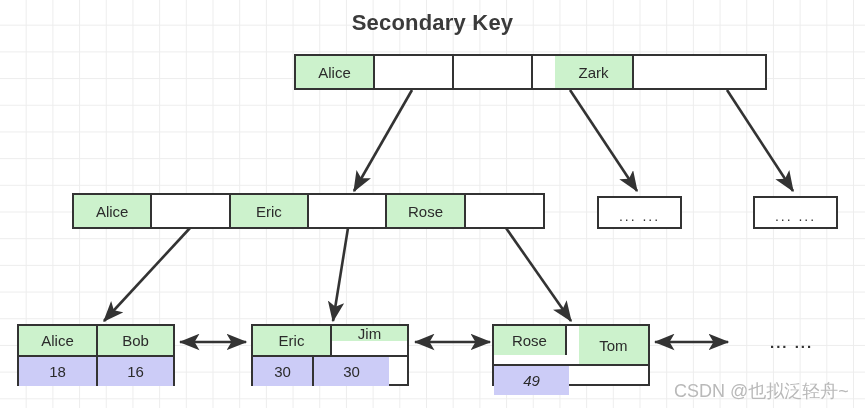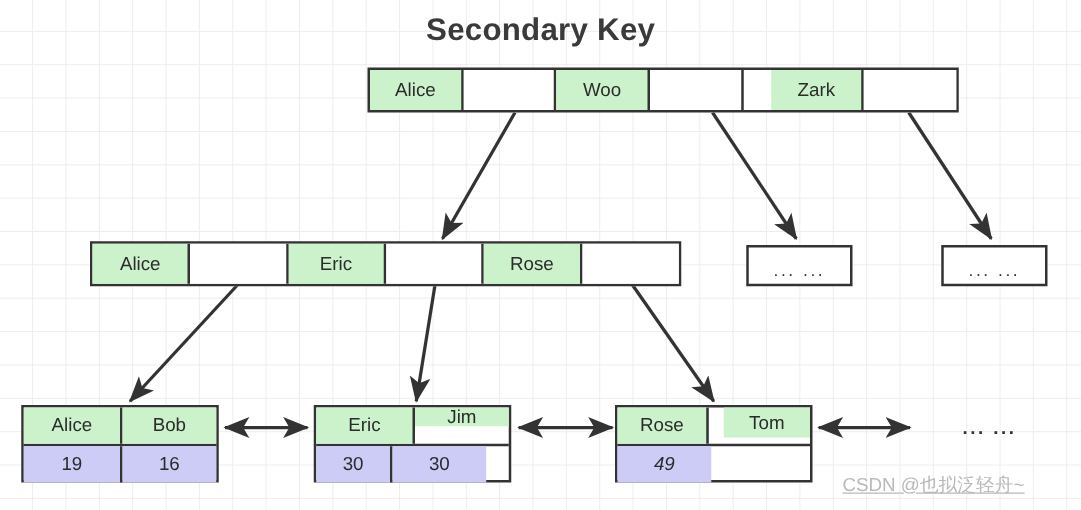--- a/index.html
+++ b/index.html
@@ -31,21 +31,21 @@
     width: 865px;
     height: 408px;
     pointer-events: none;
   }
   .title {
     position: absolute;
     left: 0;
     top: 10px;
     width: 865px;
     text-align: center;
-    font-size: 25px;
+    font-size: 22px;
     font-weight: bold;
     color: #3a3a3a;
     letter-spacing: 0.2px;
   }
   
   .node {
     position: absolute;
     display: flex;
     border: 2px solid #333333;
     box-sizing: border-box;
@@ -112,24 +112,23 @@
     position: absolute;
     font-size: 15px;
     font-weight: bold;
     color: #333333;
     letter-spacing: 2px;
   }
 
   
   .watermark {
     position: absolute;
-    font-size: 15px;
+    font-size: 18px;
     color: #b9b9b9;
     white-space: nowrap;
-    text-decoration: underline;
   }
 </style>
 </head>
 <body>
 
 <div id="canvas">
 
   <div class="title">Secondary Key</div>
 
   <svg id="edges" viewBox="0 0 865 408">
@@ -155,21 +154,20 @@
     <line x1="506" y1="228" x2="571" y2="321" stroke="#333333" stroke-width="2.6" marker-end="url(#arrowhead)"></line>
 
     <line x1="180" y1="342" x2="246" y2="342" stroke="#333333" stroke-width="2.6" marker-end="url(#arrowhead)" marker-start="url(#arrowhead-start)"></line>
     <line x1="415" y1="342" x2="490" y2="342" stroke="#333333" stroke-width="2.6" marker-end="url(#arrowhead)" marker-start="url(#arrowhead-start)"></line>
     <line x1="655" y1="342" x2="728" y2="342" stroke="#333333" stroke-width="2.6" marker-end="url(#arrowhead)" marker-start="url(#arrowhead-start)"></line>
   </svg>
 
   <div class="node" style="left:294px; top:54px; width:473px; height:36px;">
     <div class="cell key" style="width:79px;">Alice</div>
     <div class="cell ptr" style="width:79px;"></div>
-    <div class="cell key" style="width:79px;">Woo</div>
     <div class="cell ptr" style="width:79px;"></div>
     <div class="cell key" style="width:79px;margin-left:22px;">Zark</div>
     <div class="cell ptr" style="width:78px;"></div>
   </div>
 
   <div class="node" style="left:72px; top:193px; width:473px; height:36px;">
     <div class="cell key" style="width:79px;">Alice</div>
     <div class="cell ptr" style="width:79px;"></div>
     <div class="cell key" style="width:79px;">Eric</div>
     <div class="cell ptr" style="width:79px;"></div>
@@ -180,40 +178,40 @@
   <div class="ellipsis-box" style="left:597px; top:196px; width:85px; height:33px;">... ...</div>
 
   <div class="ellipsis-box" style="left:753px; top:196px; width:85px; height:33px;">... ...</div>
 
   <div class="leaf" style="left:17px; top:324px; width:158px; height:62px;">
     <div class="leaf-row keys">
       <div class="leaf-cell" style="width:79px; height:29px;">Alice</div>
       <div class="leaf-cell" style="width:75px; height:29px;">Bob</div>
     </div>
     <div class="leaf-row vals">
-      <div class="leaf-cell" style="width:79px; height:29px;">19</div>
+      <div class="leaf-cell" style="width:79px; height:29px;">18</div>
       <div class="leaf-cell" style="width:75px; height:29px;">16</div>
     </div>
   </div>
 
   <div class="leaf" style="left:251px; top:324px; width:158px; height:62px;">
     <div class="leaf-row keys">
       <div class="leaf-cell" style="width:79px; height:29px;">Eric</div>
       <div class="leaf-cell" style="width:75px; height:15px;">Jim</div>
     </div>
     <div class="leaf-row vals">
       <div class="leaf-cell" style="width:61px; height:29px;">30</div>
       <div class="leaf-cell" style="width:75px; height:29px;">30</div>
     </div>
   </div>
 
   <div class="leaf" style="left:492px; top:324px; width:158px; height:62px;">
     <div class="leaf-row keys">
       <div class="leaf-cell" style="width:79px; height:29px;">Rose</div>
-      <div class="leaf-cell" style="width:75px; height:24px;margin-left:12px;">Tom</div>
+      <div class="leaf-cell" style="width:75px; height:38px;margin-left:12px;">Tom</div>
     </div>
     <div class="leaf-row vals">
       <div class="leaf-cell" style="width:75px; height:29px;font-style:italic;">49</div>
     </div>
   </div>
 
   <div class="tail-ellipsis" style="left:770px; top:334px;">... ...</div>
 
   <div class="watermark" style="left:674px; top:379px;">CSDN @也拟泛轻舟~</div>
 

